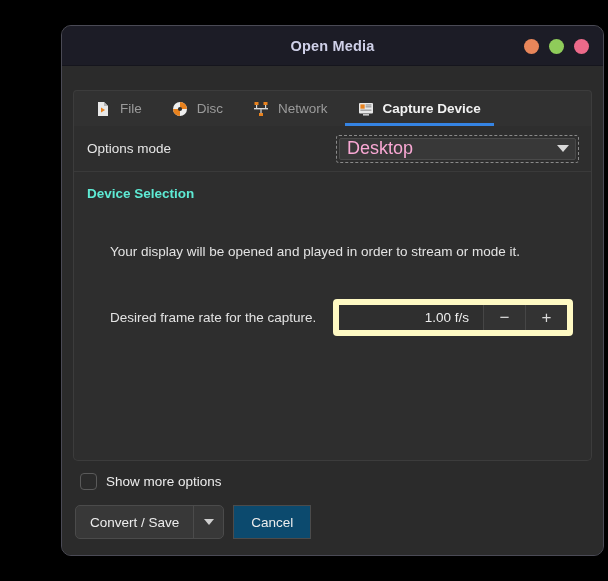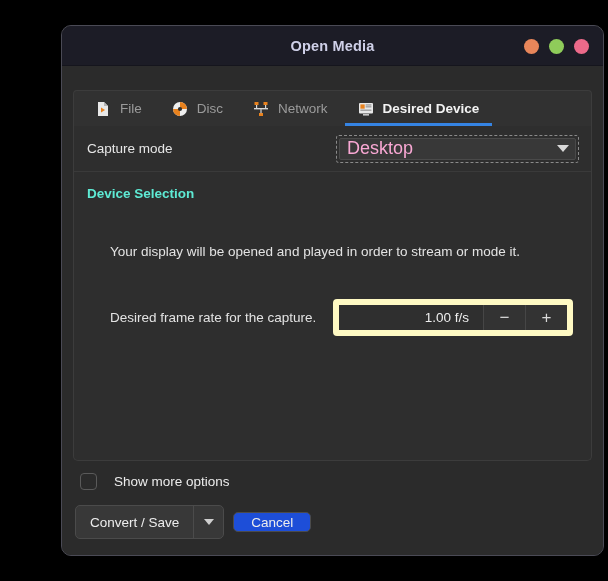--- a/index.html
+++ b/index.html
@@ -252,21 +252,21 @@
   }
 
   
   .footer {
     flex: 0 0 auto;
     padding: 12px 2px 6px 2px;
   }
   .check-row {
     display: flex;
     align-items: center;
-    gap: 17px;
+    gap: 9px;
     padding-left: 5px;
   }
   .checkbox {
     width: 17px;
     height: 17px;
     border: 1px solid #5a5a5a;
     border-radius: 4px;
     background: #2b2b2b;
     cursor: pointer;
     flex: 0 0 17px;
@@ -308,25 +308,25 @@
     border-left: 1px solid #4b4b4b;
   }
   .split-arrow i {
     display: block;
     width: 0; height: 0;
     border-left: 5px solid transparent;
     border-right: 5px solid transparent;
     border-top: 6px solid #cfcfcf;
   }
   .plain-btn {
-    height: 20px;
+    height: 34px;
     min-width: 78px;
-    background: #1d4ed8;
+    background: #0c4a6e;
     border: 1px solid #4b4b4b;
-    border-radius: 5px;
+    border-radius: 0;
     color: #ededed;
     font-size: 13.5px;
     font-family: "Liberation Sans", sans-serif;
     cursor: pointer;
   }
 </style>
 </head>
 <body>
 
 <div id="root">
@@ -387,29 +387,29 @@
           <span class="tab-icon">
             <svg viewBox="0 0 16 16" width="16" height="16">
               <rect x="1" y="2" width="14" height="10.5" rx="1" fill="#e8e8e8"></rect>
               <rect x="2.4" y="3.4" width="4.3" height="4.3" fill="#e8821e"></rect>
               <rect x="7.6" y="3.4" width="5.8" height="1.1" fill="#8a8a8a"></rect>
               <rect x="7.6" y="5.3" width="5.8" height="1.1" fill="#8a8a8a"></rect>
               <rect x="2.4" y="8.6" width="11" height="1.1" fill="#8a8a8a"></rect>
               <rect x="5" y="13" width="6" height="1.6" fill="#c8c8c8"></rect>
             </svg>
           </span>
-          <span>Desired Device</span>
+          <span>Capture Device</span>
         </div>
 
       </div>
 
       <div class="panel">
 
         <div class="mode-row">
-          <span class="mode-label">Capture mode</span>
+          <span class="mode-label">Options mode</span>
           <div class="combo">
             <span class="combo-inner"></span>
             <span class="combo-value">Desktop</span>
             <span class="caret-down"></span>
           </div>
         </div>
 
         <div class="section">
           <div class="section-title">Device Selection</div>
           <div class="section-desc">Your display will be opened and played in order to stream or mode it.</div>

